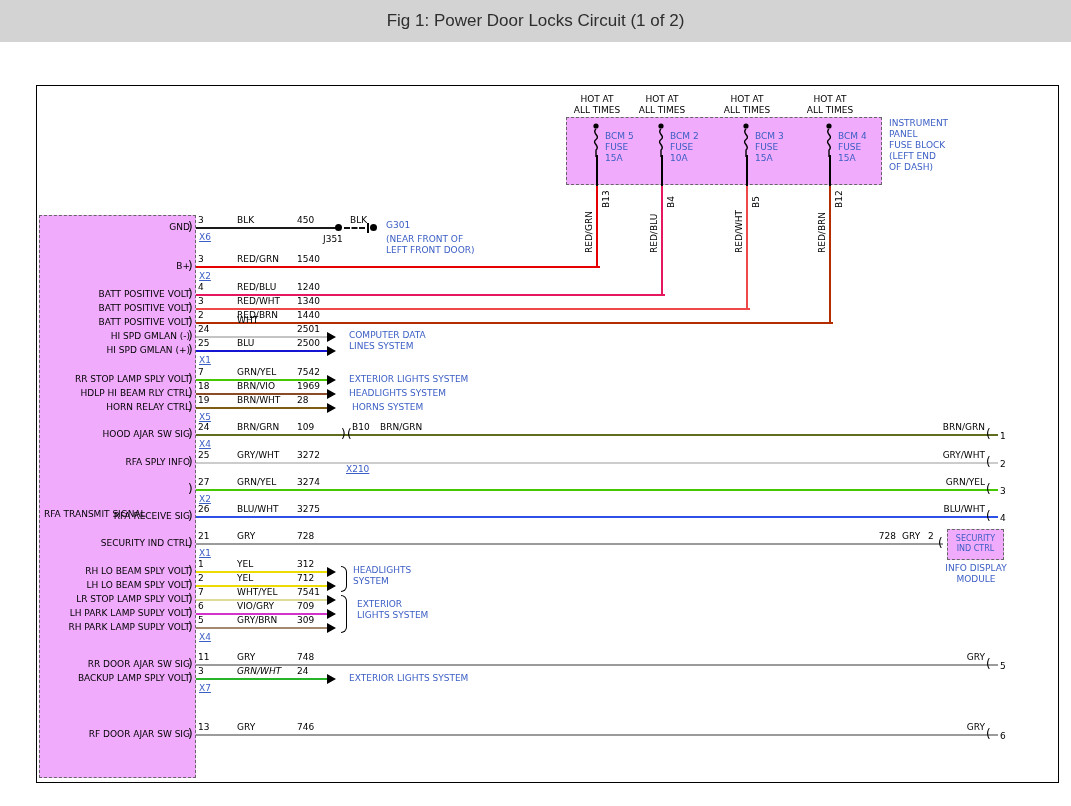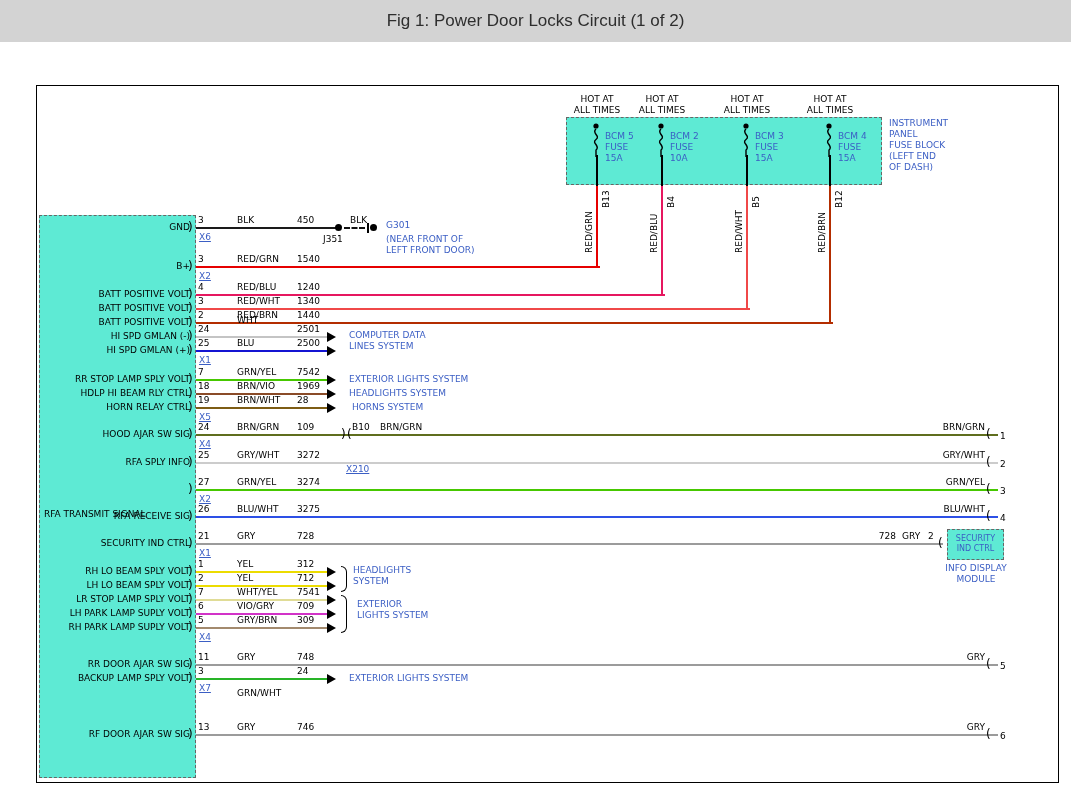--- a/index.html
+++ b/index.html
@@ -15,21 +15,21 @@
   .sm{font-size:8px;line-height:10px}
   .blue{color:#3b5ec4}
   .link{text-decoration:underline;cursor:pointer}
   .arc{position:absolute;font-size:12px;line-height:12px;color:#000}
   .wire{position:absolute;height:2px}
   .vwire{position:absolute;width:2px;background:#000}
   .dash{position:absolute;height:0;border-top:2px dashed #111}
   .dot{position:absolute;width:7px;height:7px;border-radius:50%;background:#000}
   .arrow{position:absolute;width:0;height:0;border:5px solid transparent;border-left:9px solid #000;border-right:none}
   .brace{position:absolute;width:6px;border:1.5px solid #000;border-left:none;border-radius:0 7px 7px 0}
-  .pbox{position:absolute;background:#5eead4;border:1px dashed #666}
+  .pbox{position:absolute;background:#f0abfc;border:1px dashed #666}
   .vtext{position:absolute;transform-origin:0 0;transform:rotate(-90deg);font-size:9px;line-height:10px;white-space:nowrap;color:#000}
 </style>
 </head>
 <body>
 
 <div id="titlebar">
   <span>Fig 1: Power Door Locks Circuit (1 of 2)</span>
 </div>
 <div id="frame"></div>
 <div id="diagram">
@@ -286,21 +286,21 @@
     <div class="wire" style="left: 196px; top: 664px; width: 802px; background: rgb(155, 155, 155);"></div>
     <div class="t" style="left: 237px; top: 653px;">GRY</div>
     <div class="t" style="left: 297px; top: 653px;">748</div>
     <div class="t" style="left: 905px; top: 653px; width: 80px; text-align: right;">GRY</div>
     <div class="arc" style="left: 986px; top: 658px;">(</div>
     <div class="t" style="left: 1000px; top: 662px;">5</div>
     <div class="t" style="left: 44px; top: 674px; width: 146px; text-align: right;">BACKUP LAMP SPLY VOLT</div>
     <div class="arc" style="left: 188px; top: 672px;">)</div>
     <div class="t" style="left: 198px; top: 667px;">3</div>
     <div class="wire" style="left: 196px; top: 678px; width: 133px; background: rgb(40, 180, 40);"></div>
-    <div class="t" style="left: 237px; top: 689px;">GRN/WHT</div>
+    <div class="t" style="left: 237px; top: 667px; font-style: italic;">GRN/WHT</div>
     <div class="t" style="left: 297px; top: 667px;">24</div>
     <div class="arrow" style="left: 327px; top: 674px;"></div>
     <div class="t" style="left: 44px; top: 730px; width: 146px; text-align: right;">RF DOOR AJAR SW SIG</div>
     <div class="arc" style="left: 188px; top: 728px;">)</div>
     <div class="t" style="left: 198px; top: 723px;">13</div>
     <div class="wire" style="left: 196px; top: 734px; width: 802px; background: rgb(155, 155, 155);"></div>
     <div class="t" style="left: 237px; top: 723px;">GRY</div>
     <div class="t" style="left: 297px; top: 723px;">746</div>
     <div class="t" style="left: 905px; top: 723px; width: 80px; text-align: right;">GRY</div>
     <div class="arc" style="left: 986px; top: 728px;">(</div>

